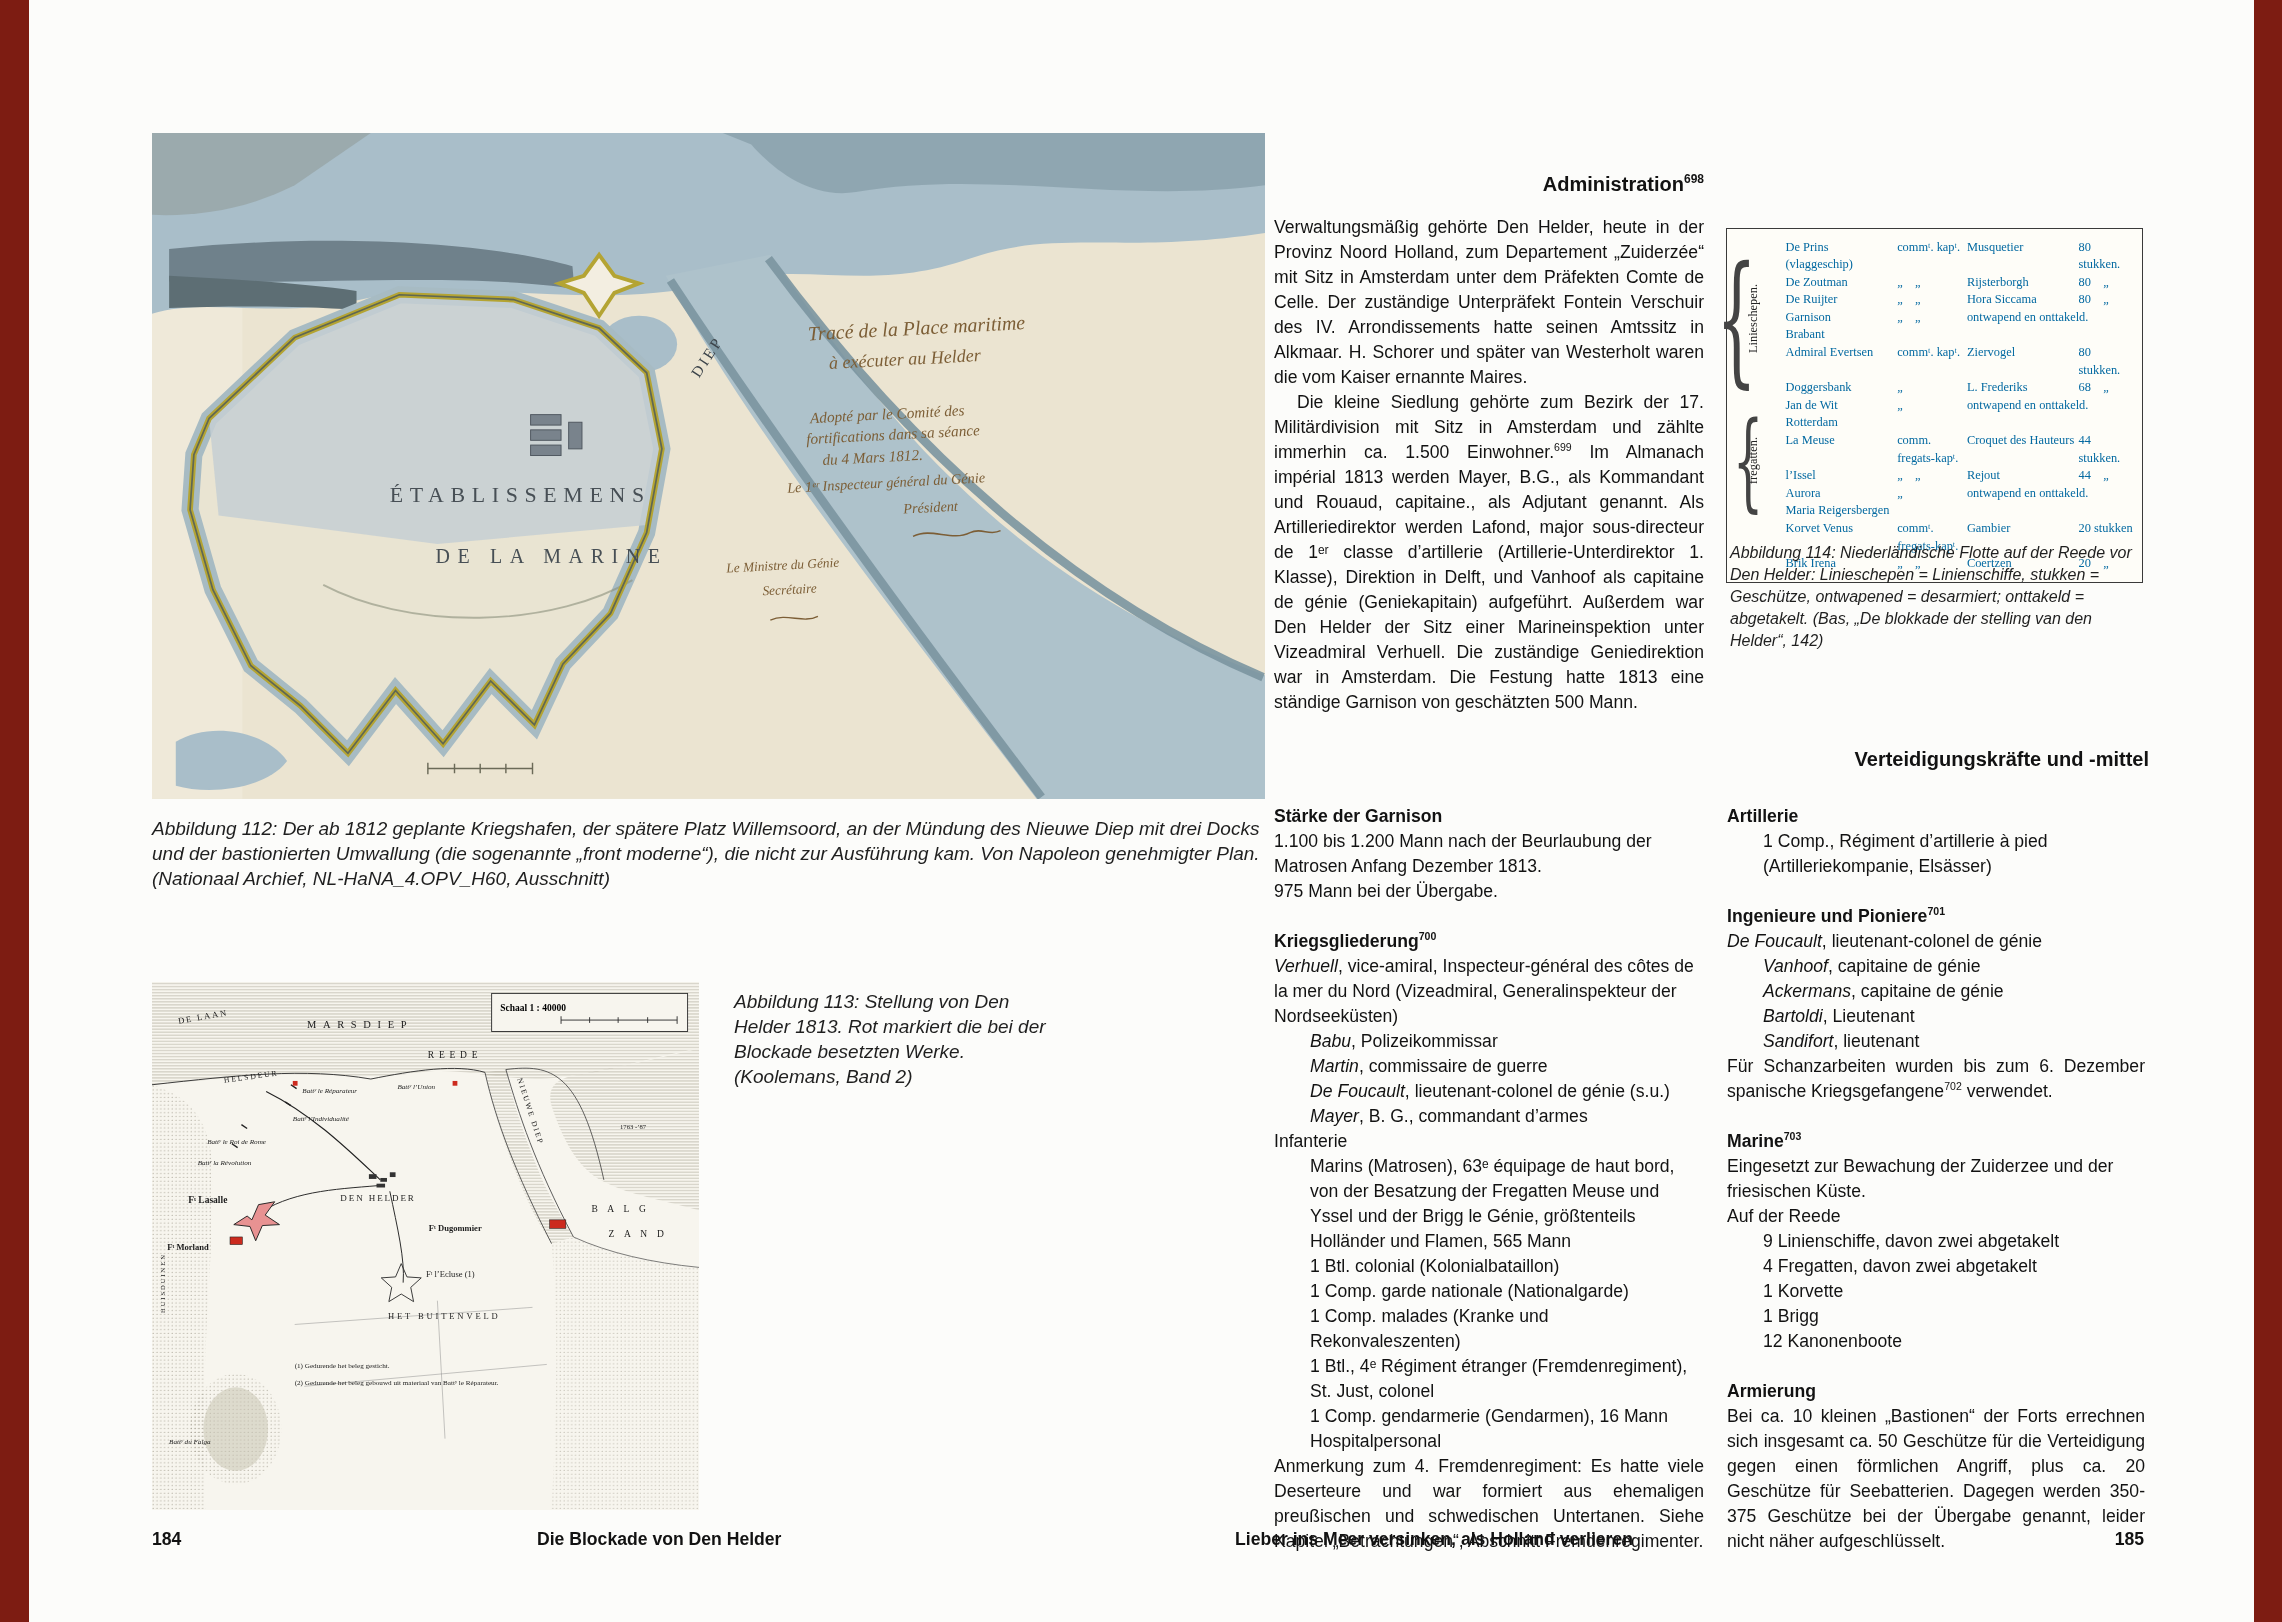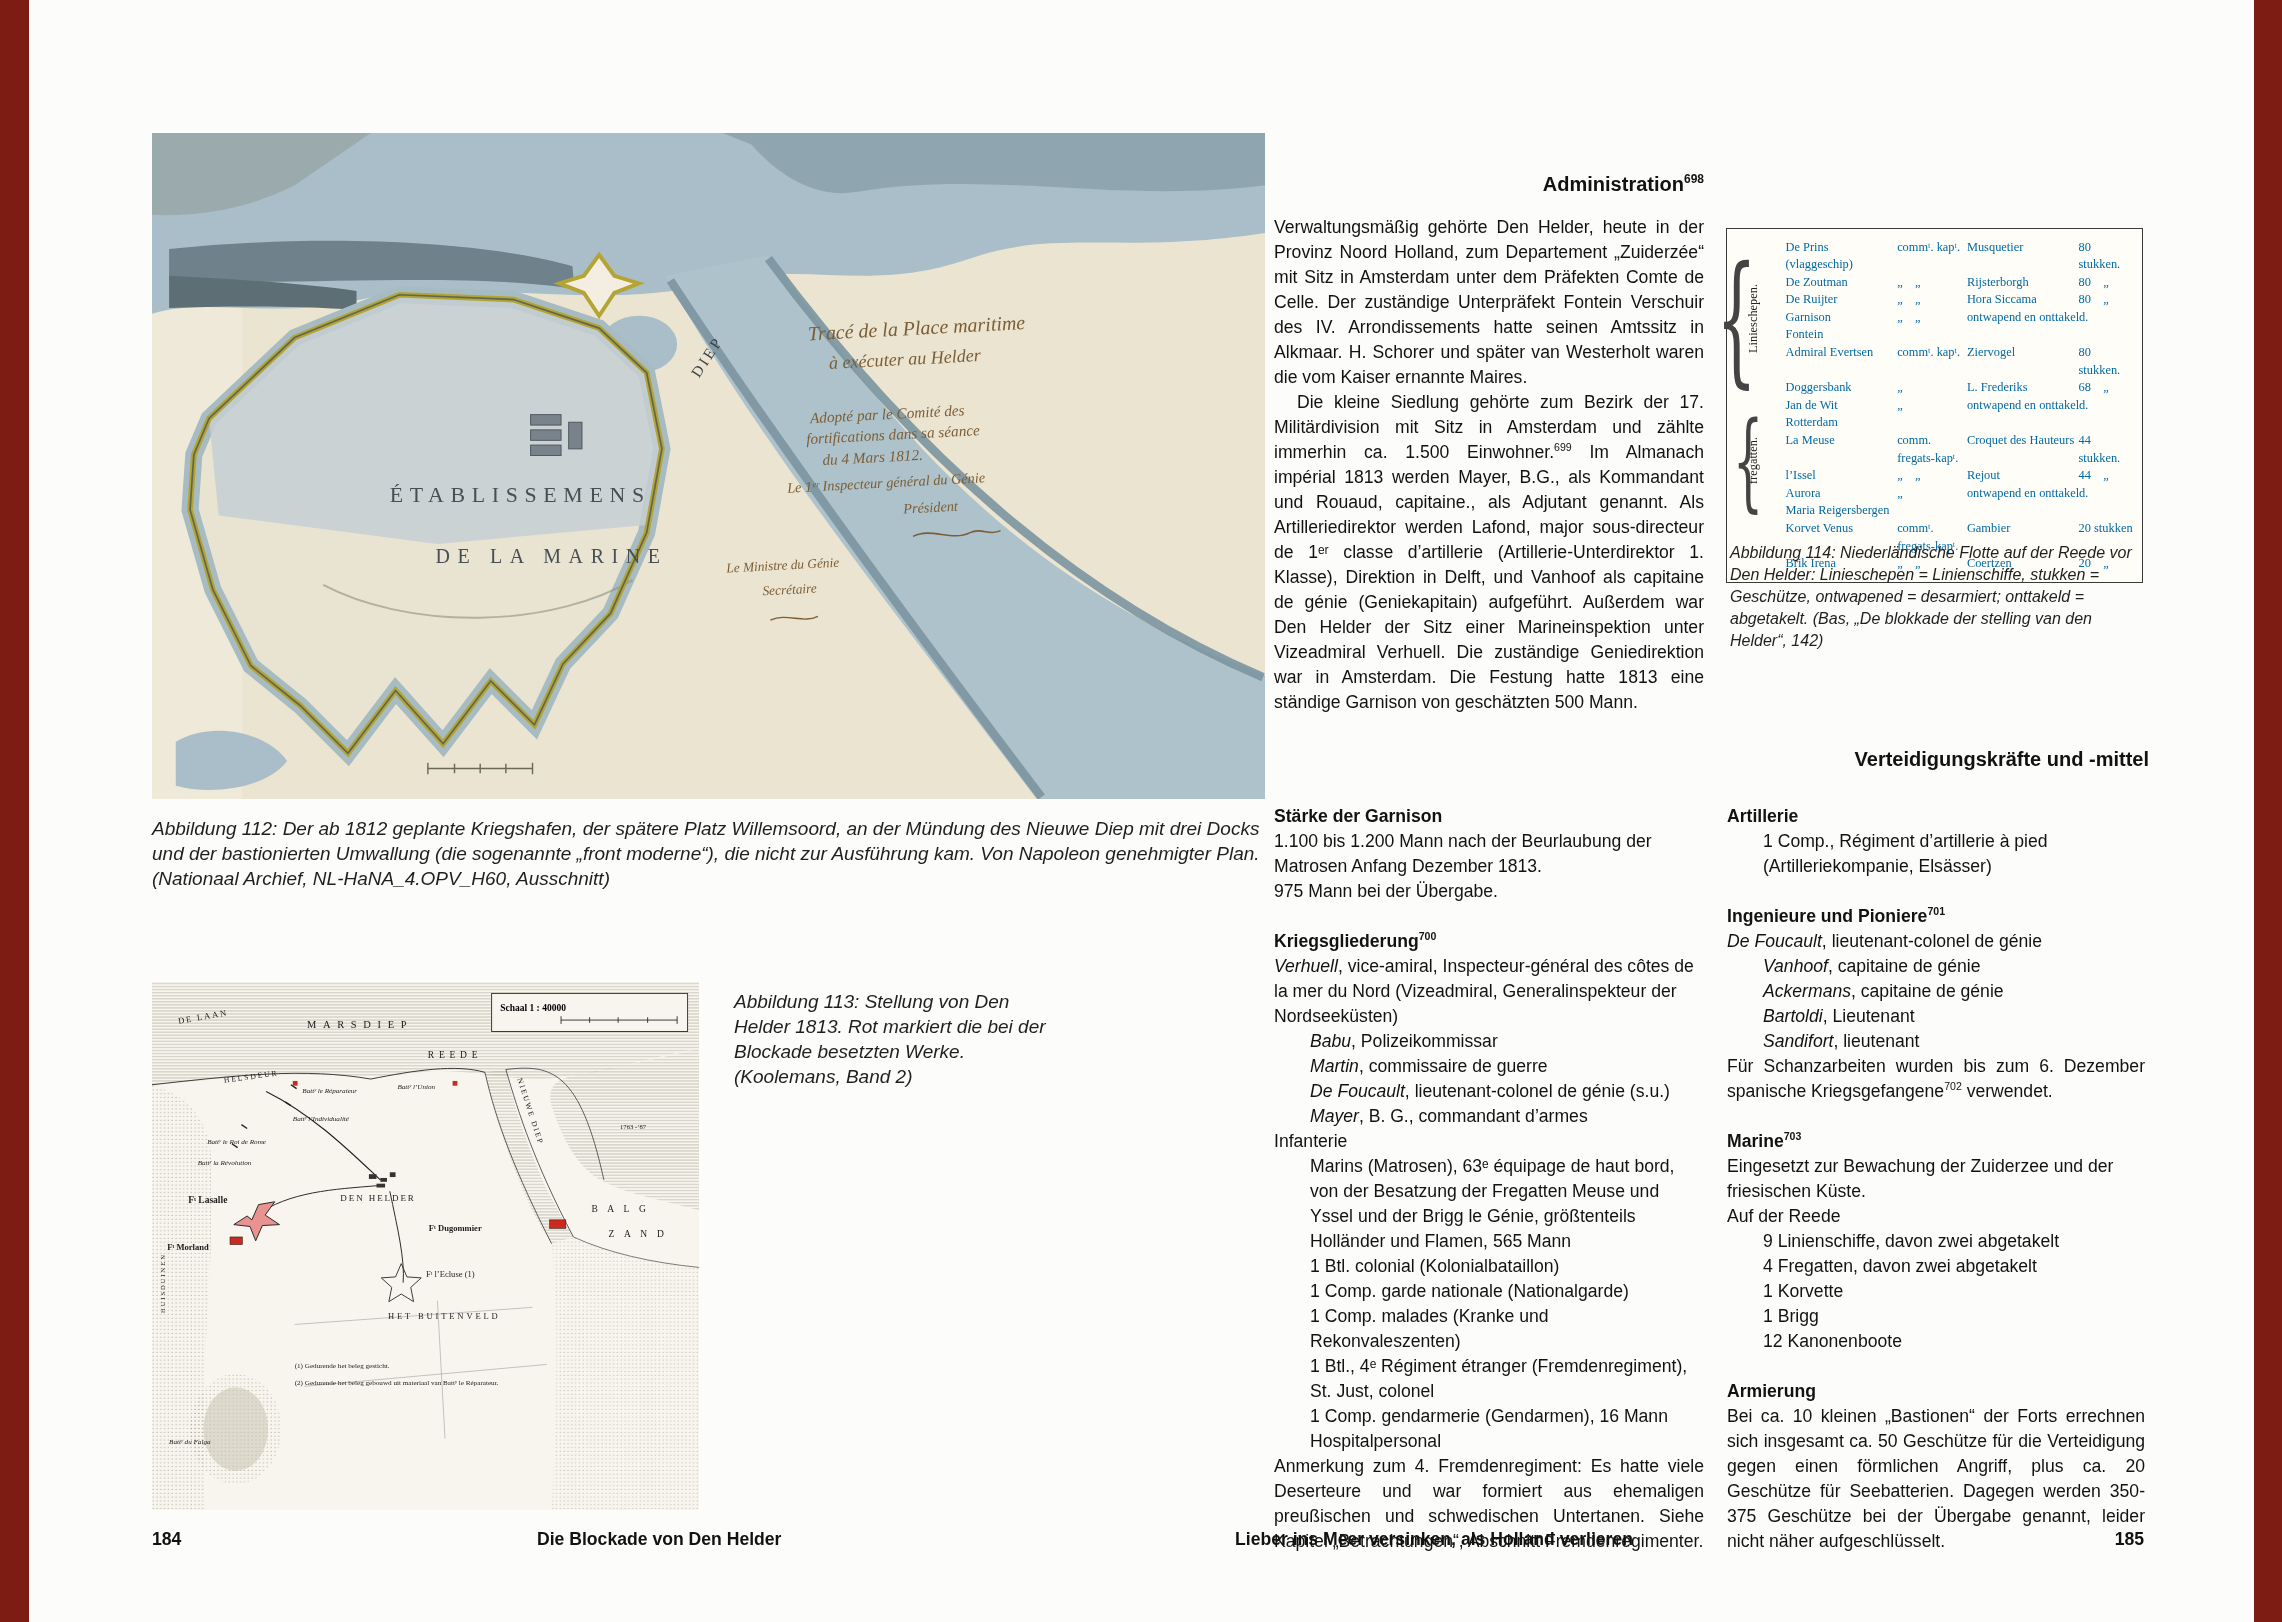--- a/index.html
+++ b/index.html
@@ -230,21 +230,21 @@
         <span>„ „</span>
         <span>Hora Siccama</span>
         <span>80 „</span>
       </div>
     <div class="frow span">
         <span>Garnison</span>
         <span>„ „</span>
         <span>ontwapend en onttakeld.</span>
       </div>
     <div class="frow">
-        <span>Fontein</span>
+        <span>Brabant</span>
         <span></span>
         <span></span>
         <span></span>
       </div>
     <div class="frow">
         <span>Admiral Evertsen</span>
         <span>commᵗ. kapᵗ.</span>
         <span>Ziervogel</span>
         <span>80 stukken.</span>
       </div>

